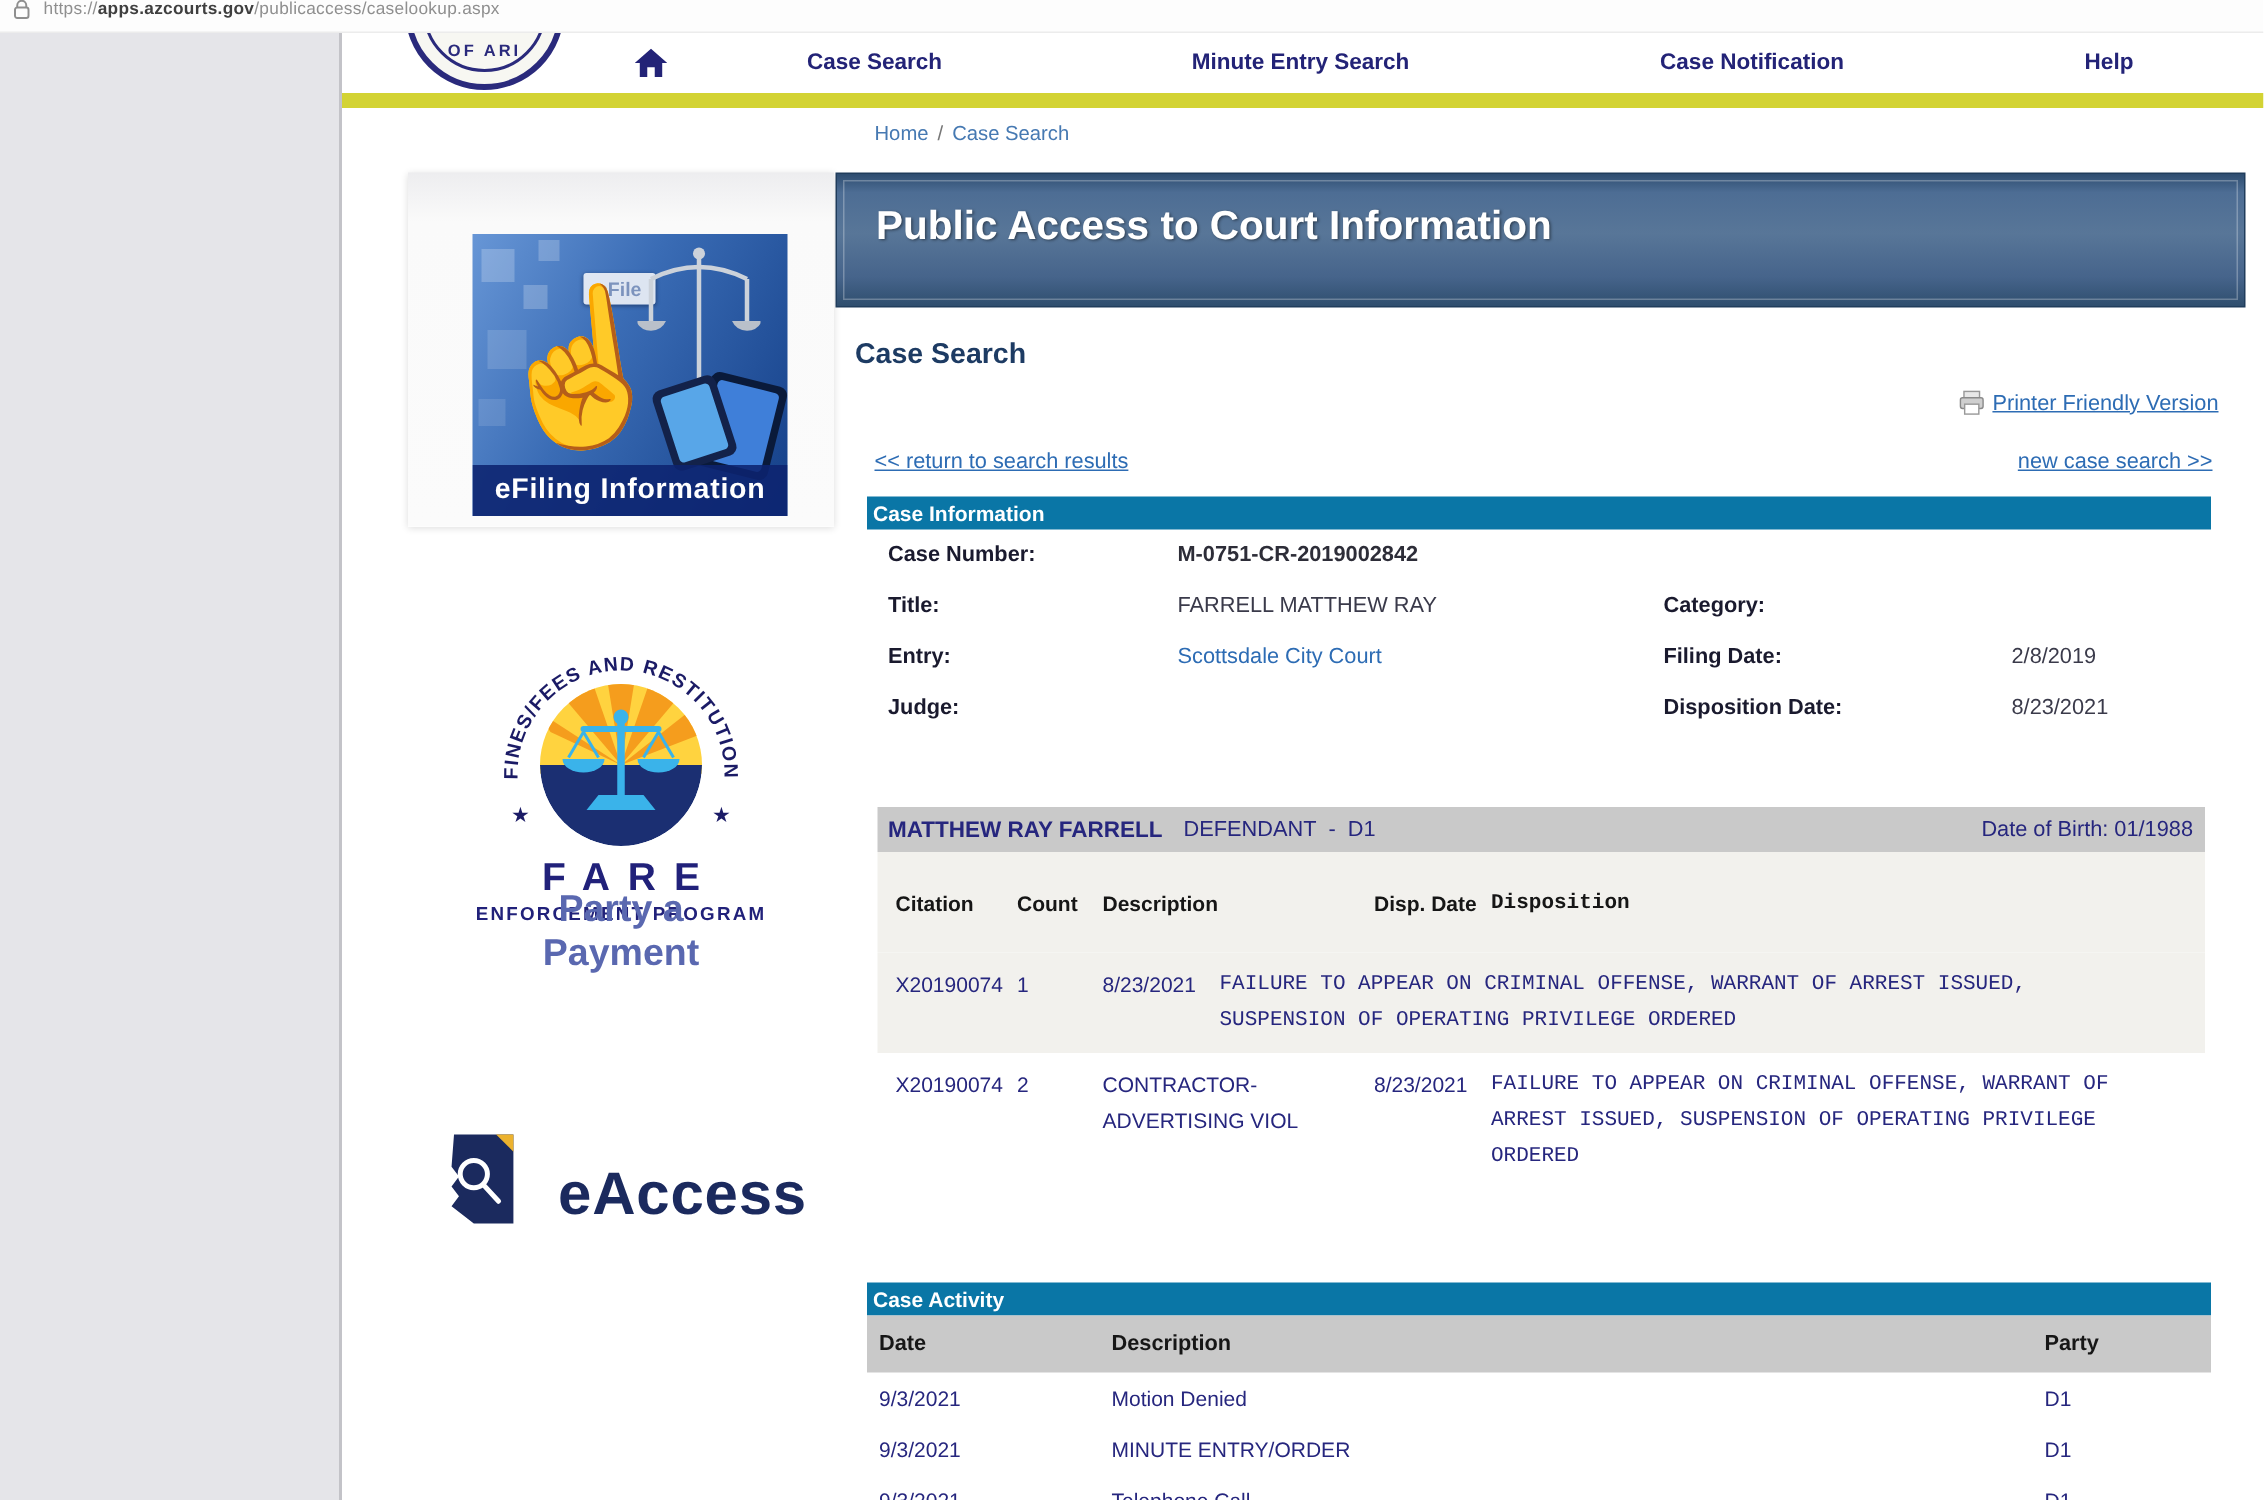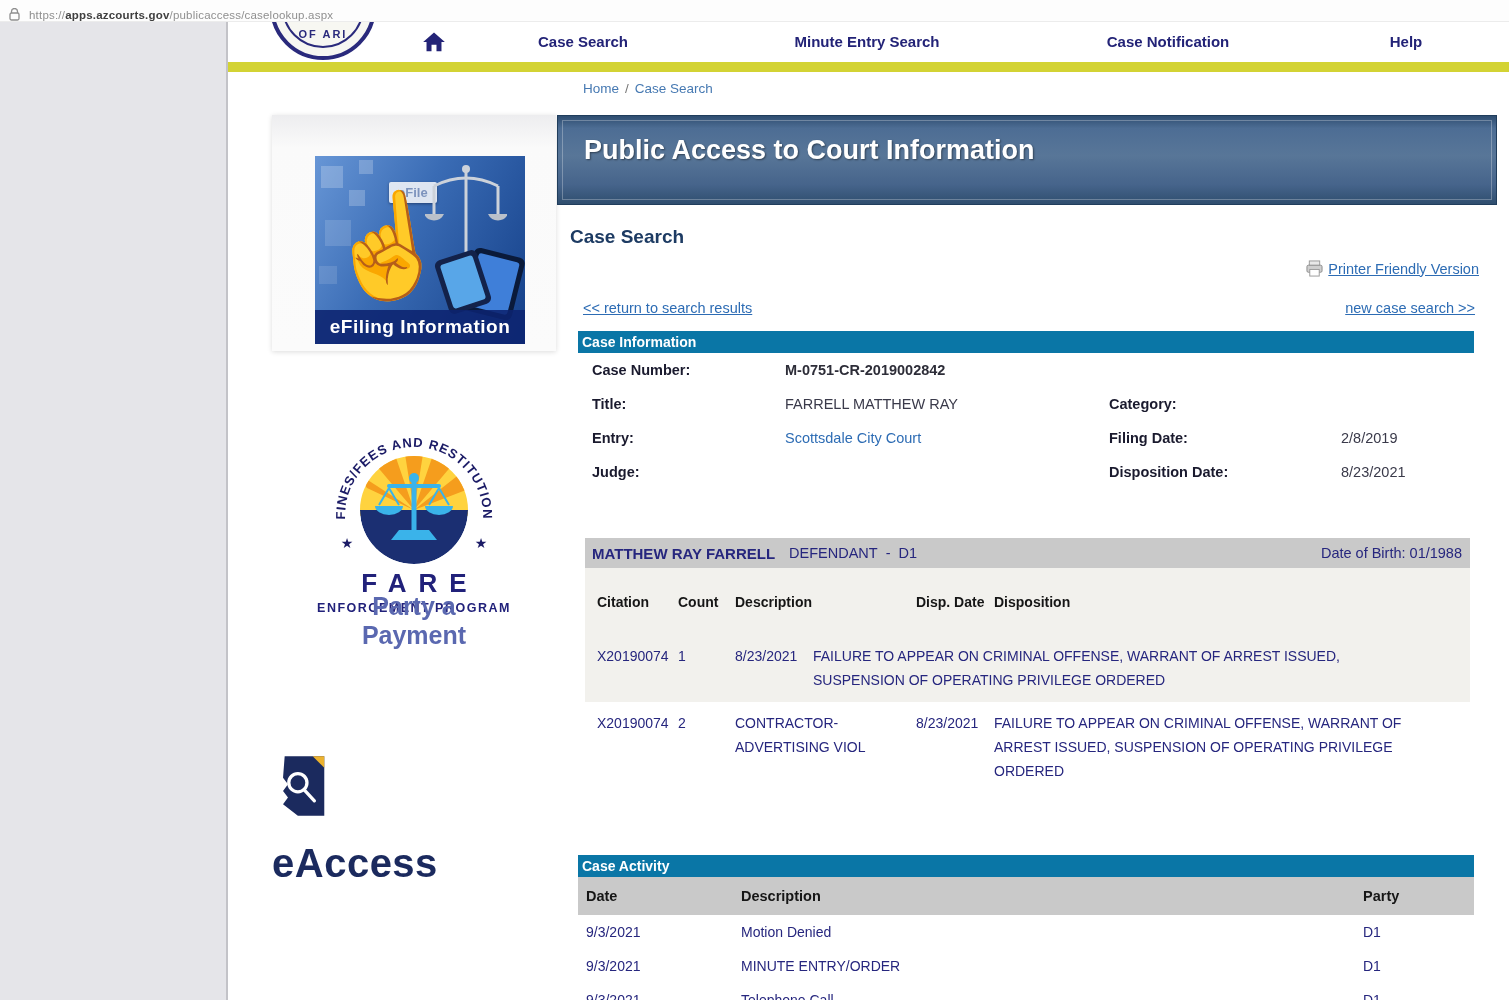--- a/index.html
+++ b/index.html
@@ -2,21 +2,21 @@
 <html><head>
 <meta charset="utf-8">
 <style>
   * { margin:0; padding:0; box-sizing:border-box; }
   html,body { width:1509px; height:1000px; overflow:hidden; background:#fff;
     font-family:"Liberation Sans", sans-serif; }
   body { position:relative; }
 
   
   .urlbar { position:absolute; top:0; left:0; width:1509px; height:22px; background:#fdfdfd;
-    border-bottom:1px solid #ececec; display:flex; align-items:flex-end; padding-left:9px; z-index:50; }
+    border-bottom:1px solid #ececec; display:flex; align-items:flex-start; padding-left:9px; z-index:50; }
   .urlbar .lock { margin-right:9px; display:flex; }
   .url-text { font-size:11.5px; color:#8f8f8f; letter-spacing:.2px; }
   .url-text b { color:#3f3f3f; font-weight:700; }
 
   
   .browser-left { position:absolute; top:22px; left:0; width:228px; height:978px;
     background:#e5e5e9; border-right:2px solid #c3c3c8; }
 
   
   .page { position:absolute; top:22px; left:228px; width:1281px; height:978px; background:#fff; }
@@ -59,22 +59,22 @@
     color:#fff; font-weight:700; font-size:19px; text-align:center; line-height:34px; letter-spacing:.5px; }
 
   .fare-block { position:absolute; left:44px; top:396px; width:284px; text-align:center; cursor:pointer; }
   .fare-name { font-size:26px; font-weight:700; color:#21217a; letter-spacing:12px; padding-left:12px; margin-top:-4px; }
   .fare-sub { font-size:12.5px; font-weight:700; color:#21217a; letter-spacing:1.5px; margin-top:2px; }
 
   .payment { position:absolute; left:44px; top:570px; width:284px; text-align:center;
     font-size:25px; font-weight:700; color:#5a68b0; line-height:29px; cursor:pointer; }
   .payment .inner { display:inline-block; width:150px; }
 
-  .eaccess { position:absolute; left:44px; top:731px; width:284px; display:flex; align-items:flex-start;
-    justify-content:center; gap:22px; cursor:pointer;flex-direction:column; }
+  .eaccess { position:absolute; left:44px; top:731px; width:284px; display:flex; align-items:flex-end;
+    justify-content:center; gap:22px; cursor:pointer; }
   .eaccess-word { font-size:40px; font-weight:700; color:#1b2a5e; letter-spacing:.5px; }
 
   
   .content { position:absolute; left:329px; top:86px; width:952px; }
 
   .banner { position:absolute; left:0; top:7px; width:940px; height:90px;
     background:linear-gradient(180deg,#2e4d70 0%,#4d6d94 14%,#587698 45%,#46648b 78%,#2f4e6e 100%);
     border:1px solid #203d5c; }
   .banner::after { content:""; position:absolute; inset:4px; border:1px solid rgba(255,255,255,.28); }
   .banner-title { position:absolute; left:26px; top:0; line-height:68px; color:#fff; font-size:27px;
@@ -102,21 +102,21 @@
   .defendant { position:absolute; left:28px; top:430px; width:885px; }
   .def-bar { height:30px; background:#c9c9c9; display:flex; align-items:center; color:#26267e; font-size:14.5px; }
   .def-name { font-weight:700; font-size:15px; margin-left:7px; }
   .def-role { margin-left:14px; } .def-dash { margin:0 8px; }
   .def-dob { margin-left:auto; margin-right:8px; }
   .ctable-head, .crow { display:flex; font-size:14px; }
   .ctable-head { background:#f2f1ed; min-height:67px; align-items:center; font-weight:700; color:#161616; }
   .crow { color:#26267e; padding-top:9px; padding-bottom:10px; line-height:24px; }
   .crow.alt { background:#f2f1ed; }
   .cc1 { width:93px; padding-left:12px; } .cc2 { width:57px; } .cc3 { width:181px; padding-right:14px; }
-  .cc4 { width:78px; } .cc5 { flex:1; padding-right:36px; }
+  .cc4 { width:78px; } .cc5 { flex:1; padding-right:36px;font-family:Liberation Mono, monospace; }
   .ctable-head .cc4 { line-height:20px; }
 
   .activity { position:absolute; left:21px; top:747px; width:896px; }
   .act-head { display:flex; background:#c9c9c9; height:38px; align-items:center;
     font-weight:700; font-size:14.5px; color:#161616; }
   .arow { display:flex; height:34px; align-items:center; font-size:14px; color:#26267e; }
   .ac1 { width:163px; padding-left:8px; } .ac2 { width:622px; } .ac3 { flex:1; }
 </style>
 </head>
 <body>

